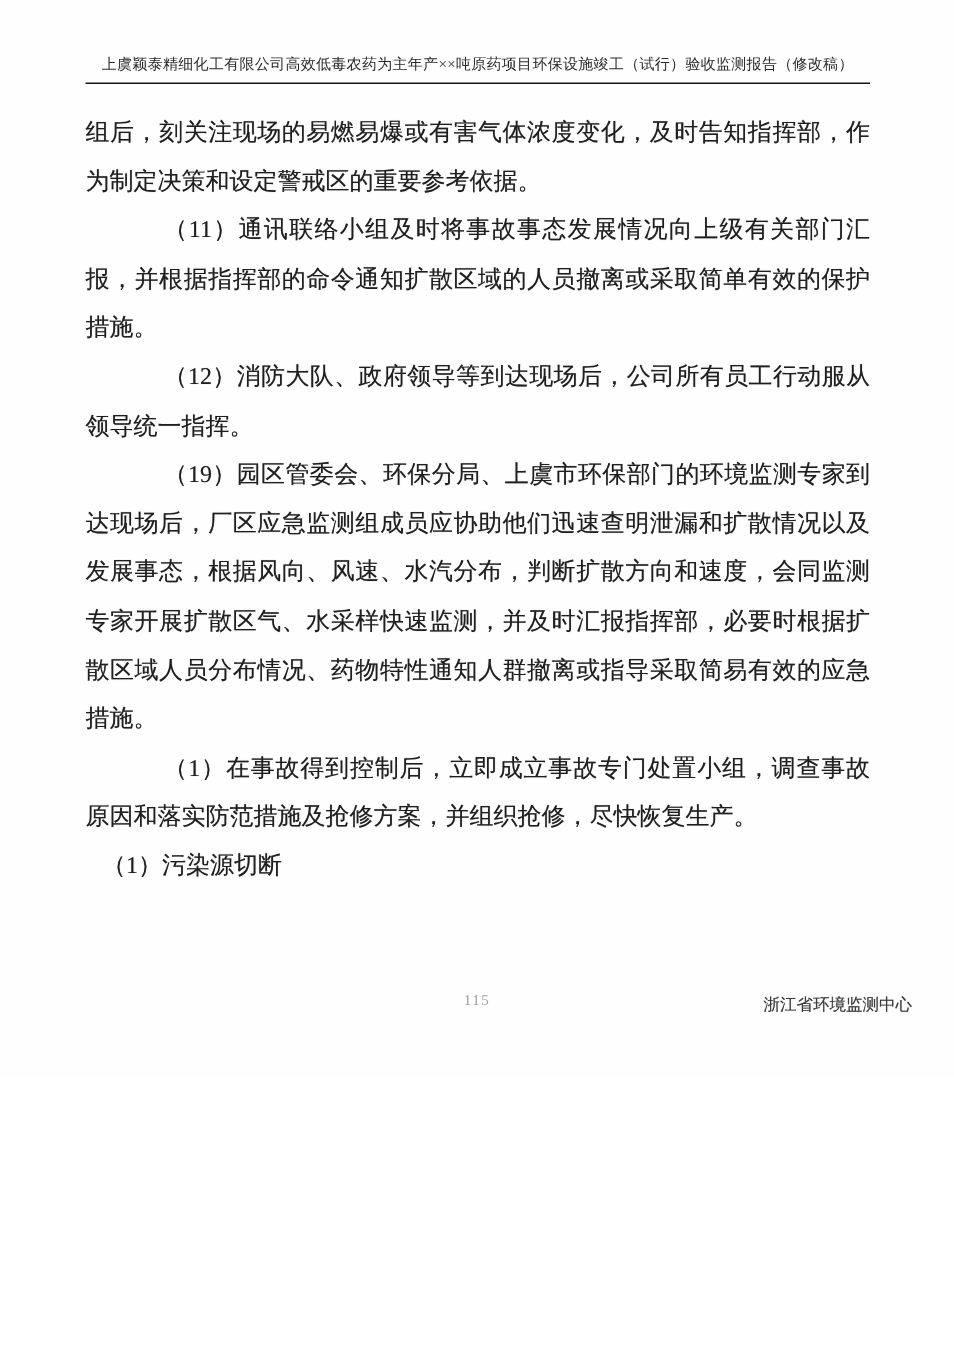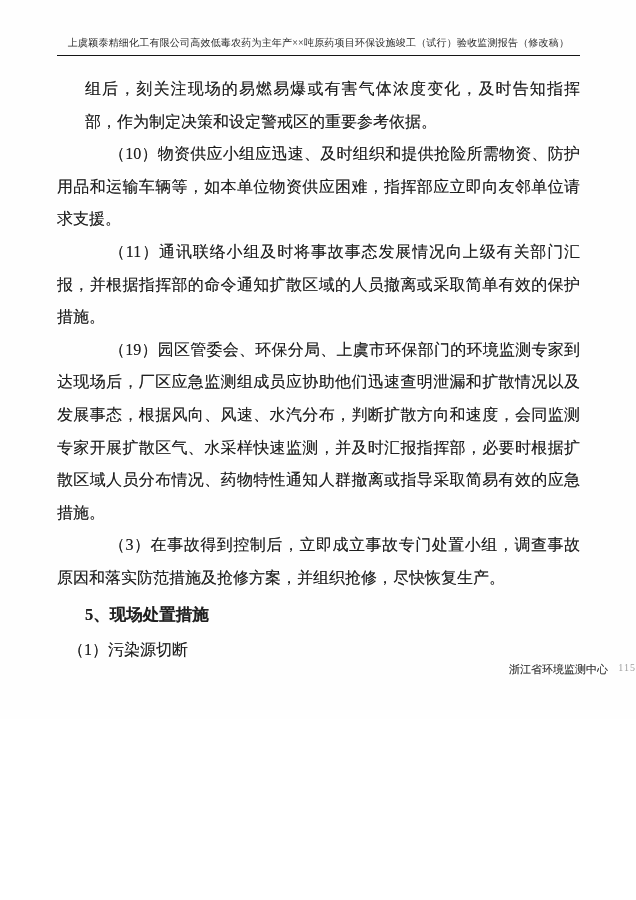--- a/index.html
+++ b/index.html
@@ -27,34 +27,34 @@
   }
   .doc-body {
     margin-top: 17px;
     font-size: 16px;
     line-height: 32.6px;
     text-align: justify;
     text-shadow: 0 0 0.5px rgba(30,30,30,0.55);
   }
   .doc-body p { margin: 0; }
   p.para { text-indent: 52px; }
-  p.cont { text-indent: 0; margin-left: 28px; }
+  p.cont { text-indent: 0; }
   h2.heading {
     font-size: 16.5px;
     font-weight: bold;
     margin: 4px 0 3px 0;
     text-indent: 28px;
     line-height: 32.6px;
   }
   p.subitem { text-indent: 11px; }
   .footer-page {
     position: absolute;
     left: 0; right: 0;
     bottom: 46px;
-    text-align: right;
+    text-align: center;
     font-size: 10px;
     color: #a0a0a0;
     letter-spacing: 1px;
   }
   .footer-org {
     position: absolute;
     right: 28px;
     bottom: 42px;
     font-size: 11px;
     color: #3b3b3b;
@@ -66,26 +66,25 @@
 <body>
 
 <div class="page">
 
   <div class="doc-header">
     <span>上虞颖泰精细化工有限公司高效低毒农药为主年产××吨原药项目环保设施竣工（试行）验收监测报告（修改稿）</span>
   </div>
 
   <div class="doc-body">
     <p class="cont">组后，刻关注现场的易燃易爆或有害气体浓度变化，及时告知指挥部，作为制定决策和设定警戒区的重要参考依据。</p>
-    <p class="para">（10）物资供应小组应迅速、及时组织和提供抢险所需物资、防护用品和运输车辆等，如本单位物资供应困难，指挥部应立即向友邻单位请求支援。</p>
     <p class="para">（11）通讯联络小组及时将事故事态发展情况向上级有关部门汇报，并根据指挥部的命令通知扩散区域的人员撤离或采取简单有效的保护措施。</p>
+    <p class="para">（12）消防大队、政府领导等到达现场后，公司所有员工行动服从领导统一指挥。</p>
     <p class="para">（19）园区管委会、环保分局、上虞市环保部门的环境监测专家到达现场后，厂区应急监测组成员应协助他们迅速查明泄漏和扩散情况以及发展事态，根据风向、风速、水汽分布，判断扩散方向和速度，会同监测专家开展扩散区气、水采样快速监测，并及时汇报指挥部，必要时根据扩散区域人员分布情况、药物特性通知人群撤离或指导采取简易有效的应急措施。</p>
-    <p class="para">（3）在事故得到控制后，立即成立事故专门处置小组，调查事故原因和落实防范措施及抢修方案，并组织抢修，尽快恢复生产。</p>
+    <p class="para">（1）在事故得到控制后，立即成立事故专门处置小组，调查事故原因和落实防范措施及抢修方案，并组织抢修，尽快恢复生产。</p>
 
-    <h2 class="heading">5、现场处置措施</h2>
     <p class="subitem">（1）污染源切断</p>
 
   </div>
 
   <div class="footer-page">115</div>
   <div class="footer-org">浙江省环境监测中心</div>
 
 </div>
 
 </body></html>

